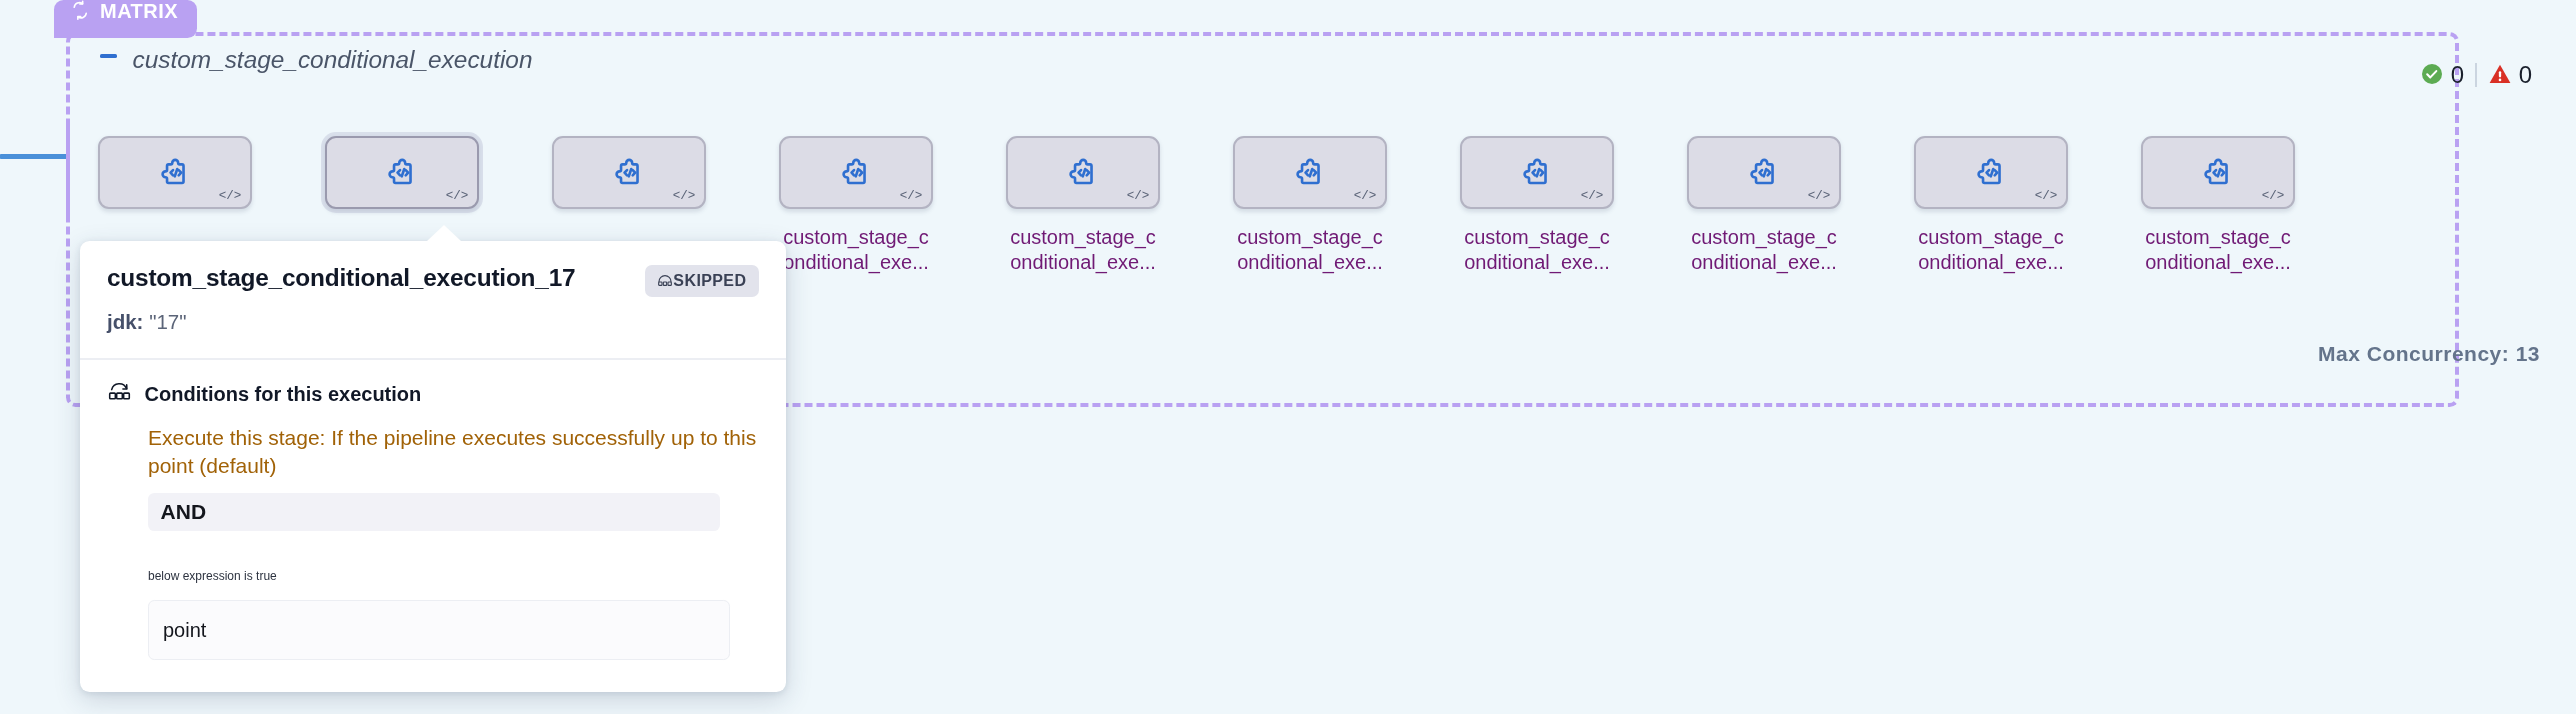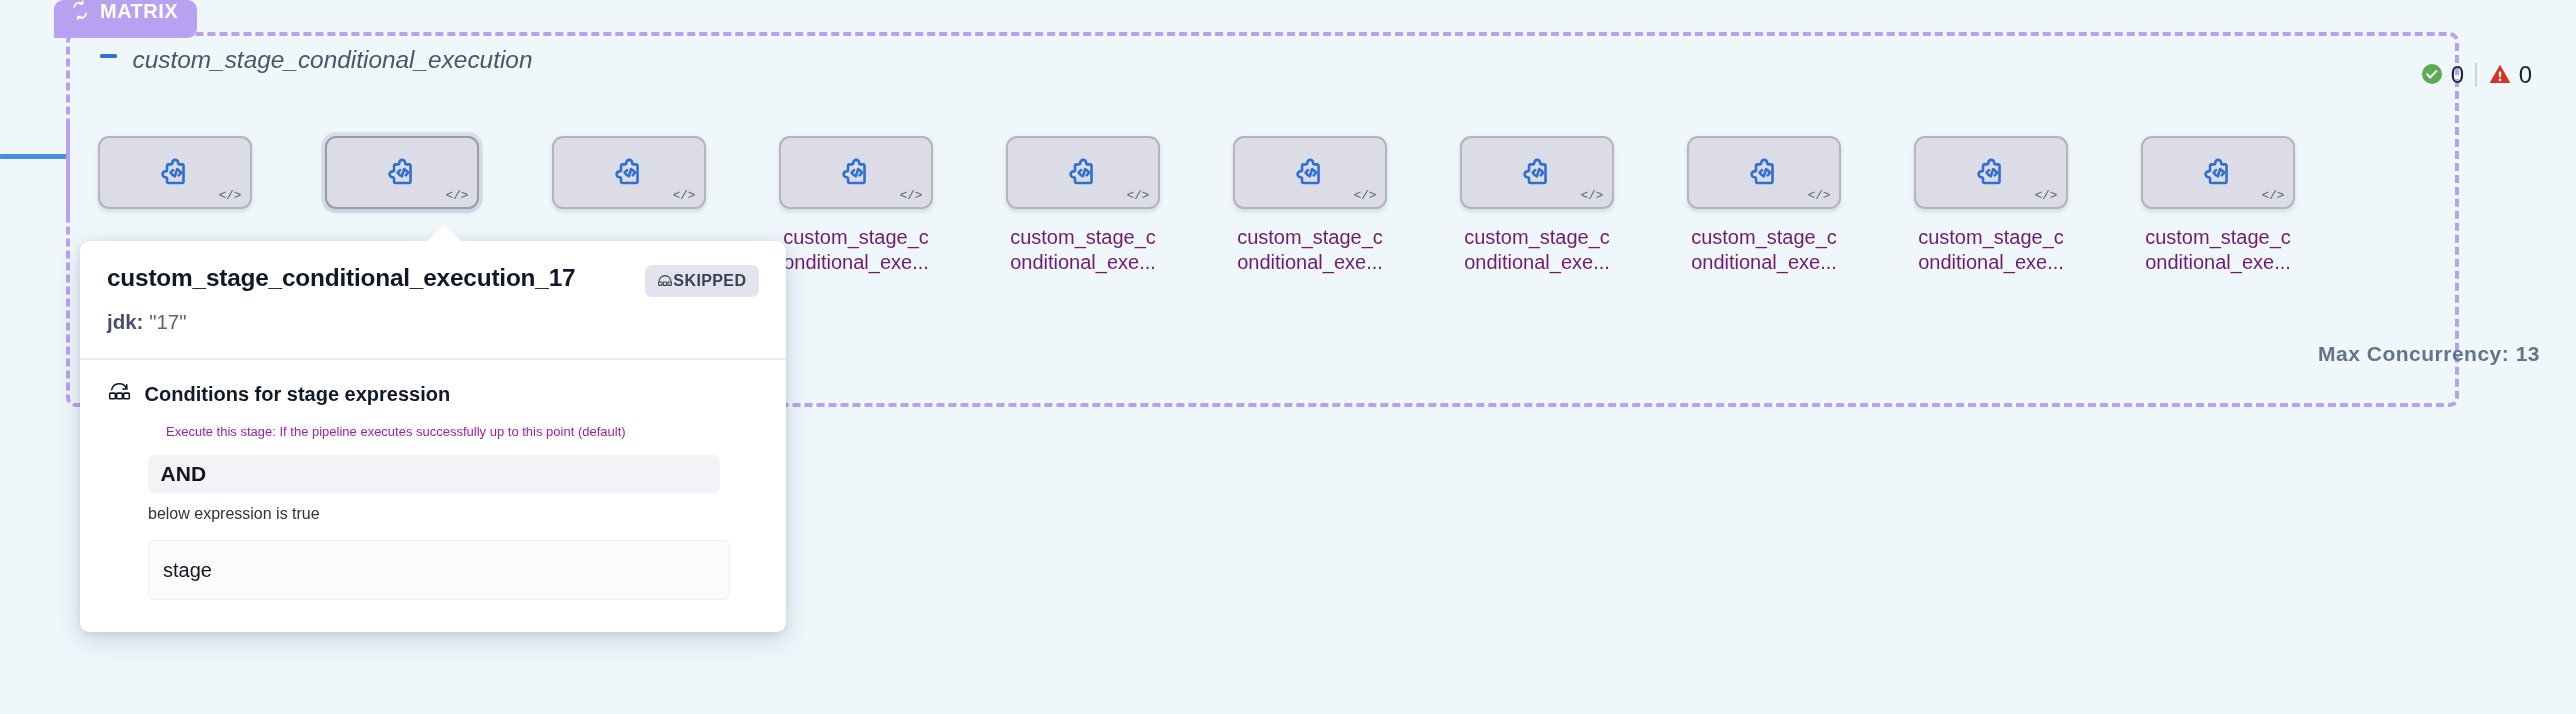--- a/index.html
+++ b/index.html
@@ -266,40 +266,40 @@
     align-items: center;
     gap: 12.6px;
   }
   .cond-title {
     font-size: 20px;
     font-weight: 700;
     color: #111827;
   }
   .cond-desc {
     margin-top: 16px;
-    margin-left: 59px;
-    font-size: 13px;
-    color: #a21caf;
+    margin-left: 41px;
+    font-size: 21px;
+    color: #a16207;
     line-height: 1.3;
   }
   .cond-operator-box {
     margin-top: 14px;
     margin-left: 41px;
     width: 572px;
     background: #f2f2f7;
     border-radius: 6.3px;
     padding: 7px 12.6px;
     font-size: 21px;
     font-weight: 700;
     color: #14161d;
   }
   .cond-note {
-    margin-top: 12px;
+    margin-top: 38px;
     margin-left: 41px;
-    font-size: 16px;
+    font-size: 12px;
     color: #2d3340;
   }
   .cond-expr-box {
     margin-top: 17.3px;
     margin-left: 41px;
     width: 582px;
     min-height: 60px;
     background: #fbfbfd;
     border: 1.6px solid #eceef3;
     border-radius: 6.3px;
@@ -518,27 +518,27 @@
       <div class="cond-head">
         <span>
           <svg width="25" height="25" viewBox="0 0 24 24" fill="none" stroke="#111827" stroke-width="1.5" stroke-linecap="round" stroke-linejoin="round">
             <path d="M4.5 9.2a7.5 7.5 0 0 1 14.2-1"></path>
             <polyline points="18.9,4.6 19.1,8.6 15.3,8.7"></polyline>
             <rect x="2.6" y="12.6" width="5.4" height="5.4" rx="0.8"></rect>
             <rect x="9.3" y="12.6" width="5.4" height="5.4" rx="0.8"></rect>
             <rect x="16" y="12.6" width="5.4" height="5.4" rx="0.8"></rect>
           </svg>
         </span>
-        <span class="cond-title">Conditions for stage expression</span>
+        <span class="cond-title">Conditions for this execution</span>
       </div>
 
       <div class="cond-desc">Execute this stage: If the pipeline executes successfully up to this point (default)</div>
 
       <div class="cond-operator-box">AND</div>
 
       <div class="cond-note">below expression is true</div>
 
-      <div class="cond-expr-box">stage</div>
+      <div class="cond-expr-box">point</div>
     </div>
   </div>
 
 </div>
 
 
 </body></html>

